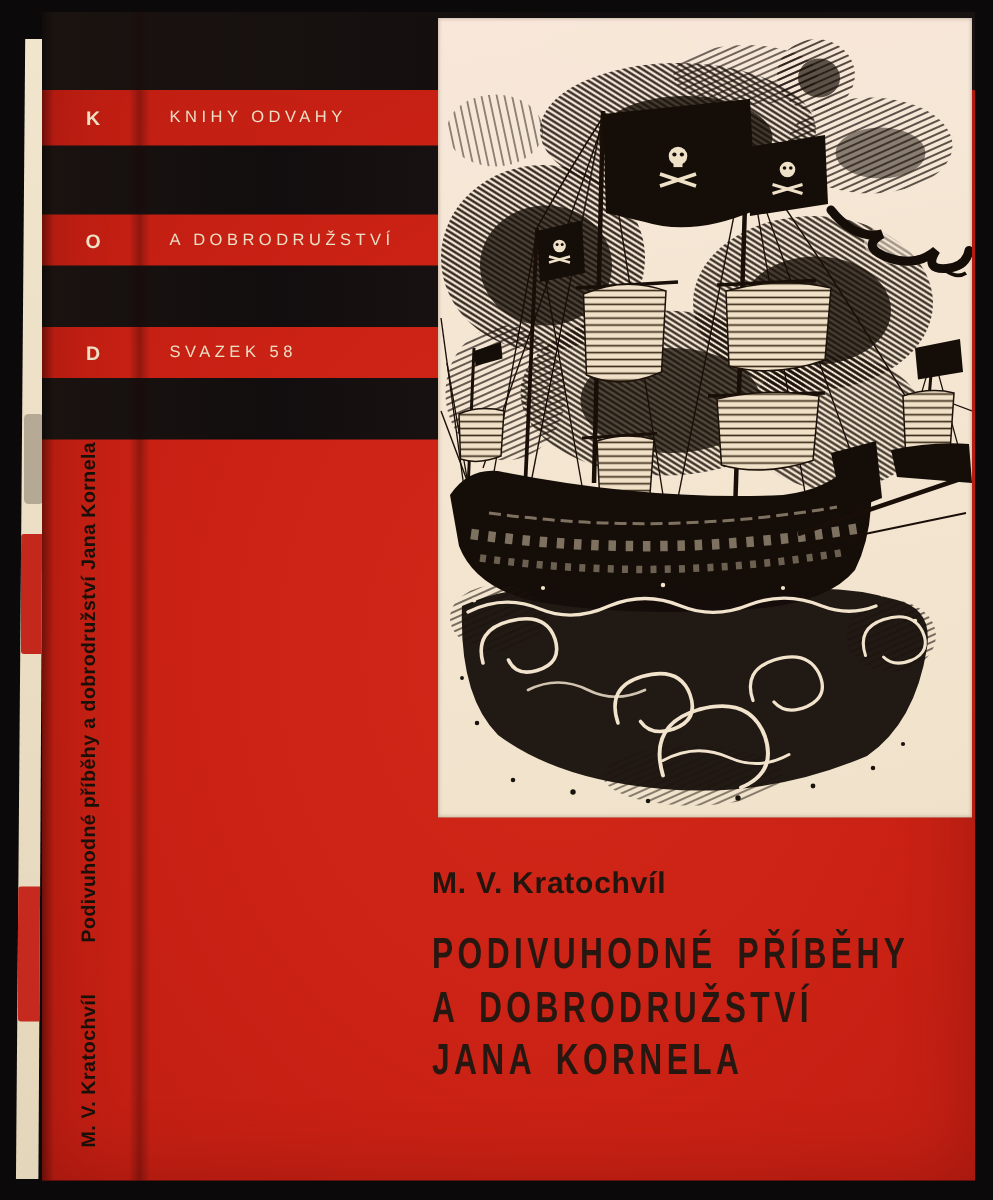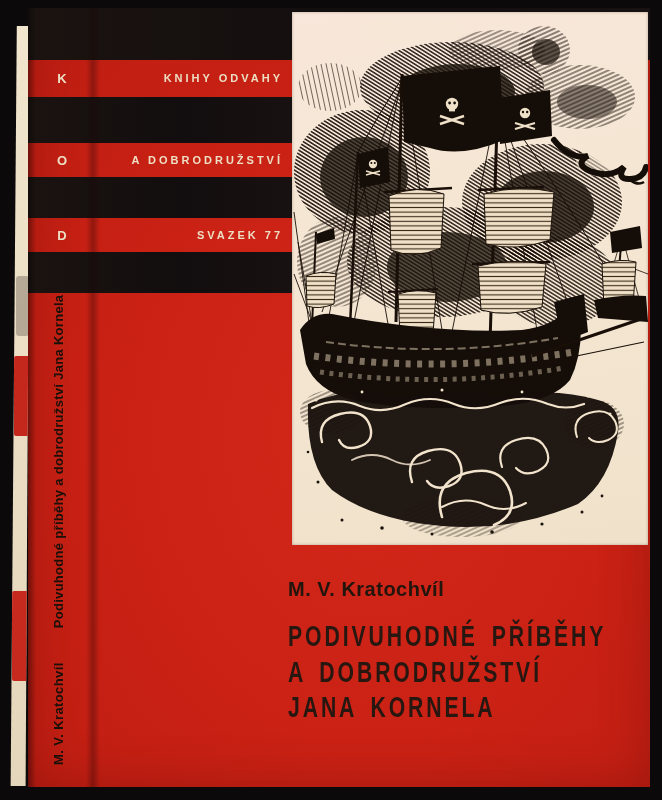--- a/index.html
+++ b/index.html
@@ -23,22 +23,22 @@
   .hinge{position:absolute;left:58px;top:0;width:14px;height:100%;
          background:linear-gradient(90deg,rgba(30,5,5,0),rgba(30,5,5,.32),rgba(30,5,5,0));}
   .band{position:absolute;left:0;background:linear-gradient(90deg,#1a1310,#120d0e 60%,#181112);}
   .band.a{top:0;height:52px;width:622px;}
   .band.b{top:89px;height:46px;width:264px;}
   .band.c{top:169px;height:41px;width:264px;}
   .band.d{top:244px;height:41px;width:264px;}
   
   .kod-letter{position:absolute;left:24px;width:20px;height:17px;line-height:17px;text-align:center;
               color:#ecdfc4;font-size:13px;font-weight:bold;}
-  .stripe-line{position:absolute;left:95px;width:160px;height:17px;line-height:17px;text-align:right;
-               color:#ecdfc4;font-size:11px;font-weight:bold;letter-spacing:3px;white-space:nowrap;}
+  .stripe-line{position:absolute;left:85px;width:160px;height:17px;line-height:17px;text-align:left;
+               color:#ecdfc4;font-size:11px;font-weight:normal;letter-spacing:3px;white-space:nowrap;}
   .row1{top:62px;} .row2{top:144px;} .row3{top:219px;}
   
   .spine-text{position:absolute;left:19px;top:757px;width:552px;height:22px;
               transform:rotate(-90deg);transform-origin:0 0;
               display:flex;align-items:center;color:#181009;font-weight:bold;white-space:nowrap;}
   .spine-text .s-author{font-size:13px;letter-spacing:.4px;}
   .spine-text .s-title{font-size:13px;letter-spacing:.3px;margin-left:34px;}
   
   .panel{position:absolute;left:264px;top:4px;width:356px;height:533px;
          background:linear-gradient(170deg,#f8e7da 0%,#f4e6d2 45%,#f0e2ca 100%);
@@ -67,21 +67,21 @@
     <div class="band b"></div>
     <div class="band c"></div>
     <div class="band d"></div>
 
     <div class="kod-letter row1">K</div>
     <div class="kod-letter row2">O</div>
     <div class="kod-letter row3">D</div>
 
     <div class="stripe-line row1">KNIHY ODVAHY</div>
     <div class="stripe-line row2">A DOBRODRUŽSTVÍ</div>
-    <div class="stripe-line row3">SVAZEK 77</div>
+    <div class="stripe-line row3">SVAZEK 58</div>
 
     <div class="spine-text">
       <span class="s-author">M. V. Kratochvíl</span>
       <span class="s-title">Podivuhodné příběhy a dobrodružství Jana Kornela</span>
     </div>
 
     <div class="panel">
       <svg viewBox="0 0 356 533" role="img" aria-label="Pen-and-ink etching of a three-masted galleon flying Jolly Roger skull flags amid billowing black smoke and a stormy sea">
         <defs>
           <pattern id="hA" width="3.2" height="3.2" patternUnits="userSpaceOnUse" patternTransform="rotate(32)">

